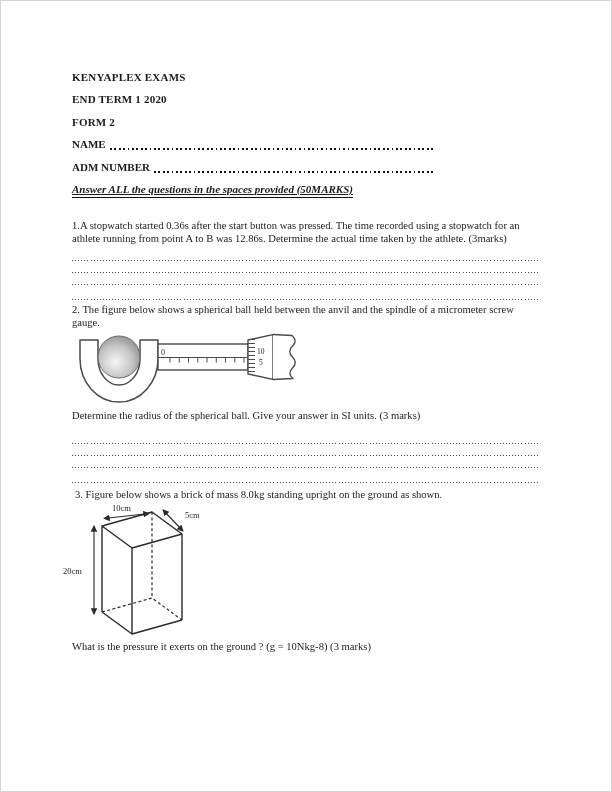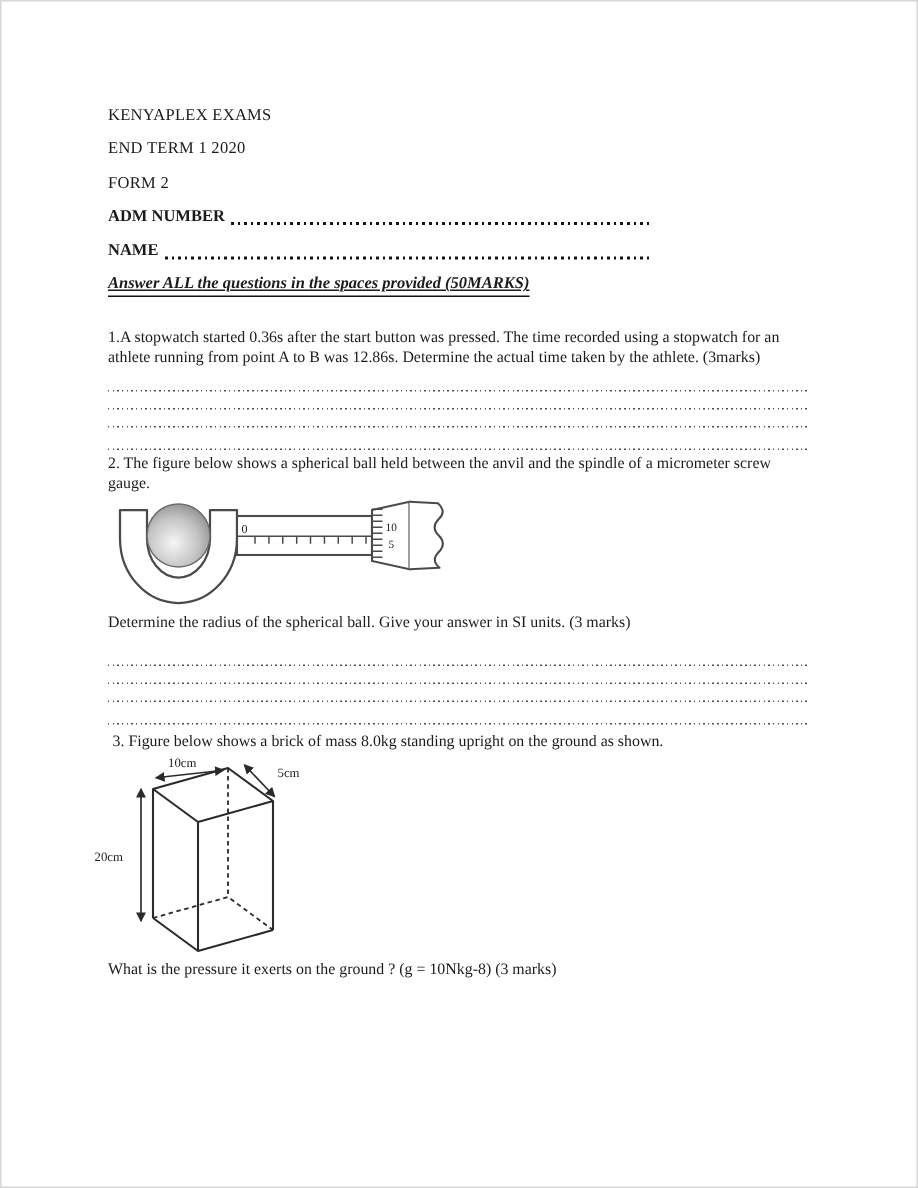--- a/index.html
+++ b/index.html
@@ -2,21 +2,21 @@
 <html><head>
 <meta charset="utf-8">
 <style>
   html,body{margin:0;padding:0;background:#ffffff;}
   .sheet{
     width:612px;height:792px;position:relative;background:#fff;
     box-shadow:inset 0 0 0 1px #d6d6d6;
     font-family:"Liberation Serif",serif;color:#1b1b1b;overflow:hidden;
   }
   .content{position:absolute;left:72px;top:66px;width:468px;}
-  .hline{font-size:11px;font-weight:normal;line-height:22.4px;margin:0;letter-spacing:.2px;}
+  .hline{font-size:11px;font-weight:bold;line-height:22.4px;margin:0;letter-spacing:.2px;}
   .fieldrow{display:flex;align-items:flex-end;width:362px;height:22.4px;}
   .fieldrow .lbl{font-size:11px;font-weight:bold;line-height:22.4px;white-space:nowrap;}
   .leader{
     flex:1;margin:0 0 5px 4px;height:3px;
     background-image:repeating-linear-gradient(to right,#141414 0 1.7px,transparent 1.7px 4.4px);
     background-size:100% 2.2px;background-position:left bottom;background-repeat:no-repeat;
   }
   .instruction{margin:4px 0 0 0;font-size:11px;font-weight:bold;font-style:italic;line-height:14px;}
   .instruction span{border-bottom:1.6px solid #111;padding-bottom:1.5px;text-decoration:underline;}
   .para{font-size:10.6px;line-height:13px;margin:0;}
@@ -41,25 +41,25 @@
 <body>
 
 <div class="sheet">
   <div class="content">
 
     <p class="hline">KENYAPLEX EXAMS</p>
     <p class="hline">END TERM 1 2020</p>
     <p class="hline">FORM 2</p>
 
     <div class="fieldrow">
-      <span class="lbl">ADM NUMBER</span>
+      <span class="lbl">NAME</span>
       <span class="leader"></span>
     </div>
     <div class="fieldrow">
-      <span class="lbl">NAME</span>
+      <span class="lbl">ADM NUMBER</span>
       <span class="leader"></span>
     </div>
 
     <p class="instruction"><span>Answer ALL the questions in the spaces provided (50MARKS)</span></p>
 
     <p class="para q1para">1.A stopwatch started 0.36s after the start button was pressed. The time recorded using a stopwatch for an athlete running from point A to B was 12.86s. Determine the actual time taken by the athlete. (3marks)</p>
     <div class="ansblock">
       <div class="ansline"></div>
       <div class="ansline"></div>
       <div class="ansline"></div>

